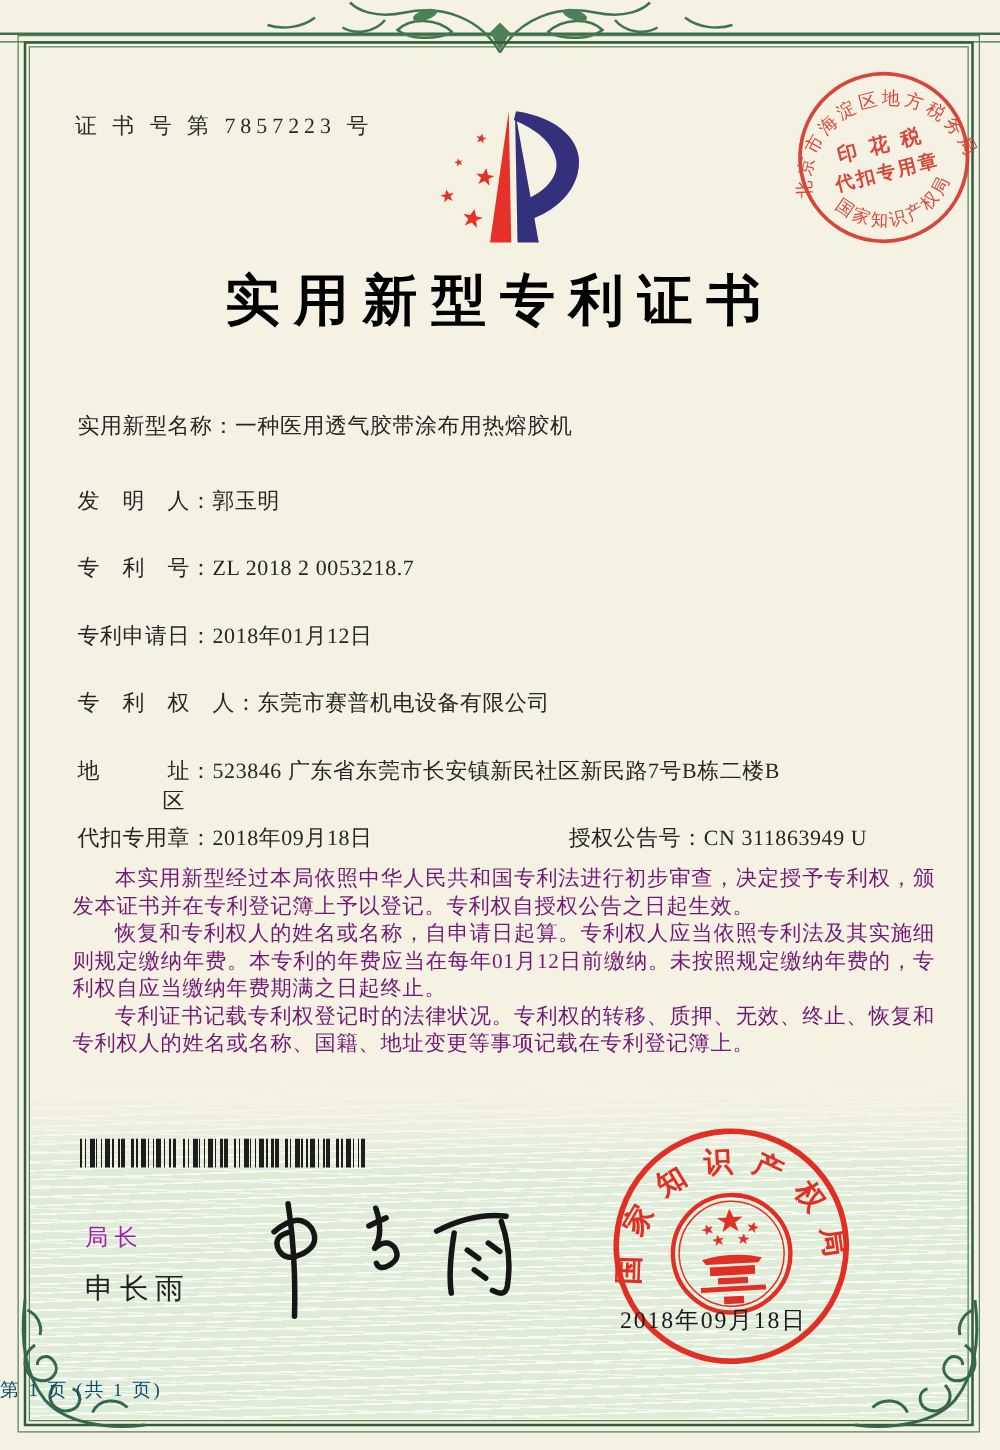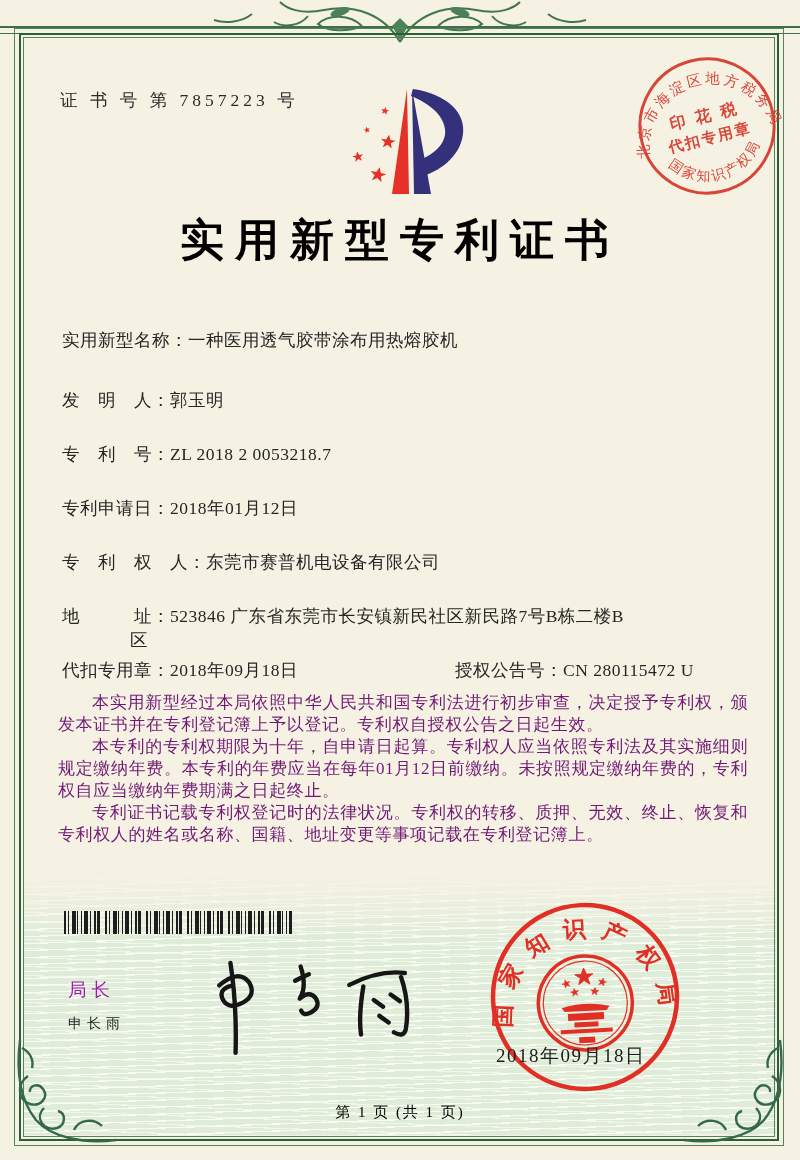--- a/index.html
+++ b/index.html
@@ -45,30 +45,30 @@
 
   .barcode{position:absolute;left:64px;top:911px;width:228px;height:23px;
     background:repeating-linear-gradient(90deg,
       #1d1d1d 0 2px, transparent 2px 4px, #1d1d1d 4px 5px, transparent 5px 8px,
       #1d1d1d 8px 12px, transparent 12px 13px, #1d1d1d 13px 14px, transparent 14px 17px,
       #1d1d1d 17px 18px, transparent 18px 20px, #1d1d1d 20px 24px, transparent 24px 26px,
       #1d1d1d 26px 27px, transparent 27px 30px, #1d1d1d 30px 32px, transparent 32px 33px,
       #1d1d1d 33px 36px, transparent 36px 41px);}
 
   .signoff-title{position:absolute;left:68px;top:977px;font-size:18.5px;letter-spacing:5px;color:#a21caf;}
-  .signoff-name{position:absolute;left:68px;top:1015px;font-size:14px;letter-spacing:5px;color:#222;}
+  .signoff-name{position:absolute;left:68px;top:1015px;font-size:23px;letter-spacing:5px;color:#222;}
 
   .signature{position:absolute;left:198px;top:952px;transform:rotate(-2deg);}
 
   .tax-stamp{position:absolute;left:626px;top:45px;transform:rotate(-14deg);opacity:.92;}
   .office-seal{position:absolute;left:487px;top:899px;transform:rotate(-3deg);opacity:.95;}
   .seal-date{position:absolute;left:496px;top:1043px;font-size:19px;letter-spacing:1.5px;color:#1c1c1c;}
 
-  .footer{position:absolute;left:0;right:0;top:1103px;text-align:center;font-size:15px;
-    letter-spacing:2px;color:#000000;}
+  .footer{position:absolute;left:0;right:0;top:1103px;text-align:left;font-size:15px;
+    letter-spacing:2px;color:#0c4a6e;}
 
   .corner{position:absolute;}
   svg text{font-family:"Liberation Serif", serif;}
 </style>
 </head>
 <body>
 
 <div class="page">
 
   <div class="top-rule"></div>
@@ -168,27 +168,27 @@
   </div>
   <div class="row" style="top:604px">
     <div>
       <span class="lab">地　　　址：</span><span>523846 广东省东莞市长安镇新民社区新民路7号B栋二楼B</span>
     </div>
     <div class="addr-line2">区</div>
   </div>
   <div class="row" style="top:658px;right:40px">
     <span class="lab">代扣专用章：</span><span>2018年09月18日</span>
     <span class="grant-col2">
-      <span class="lab">授权公告号：</span><span>CN 280115472 U</span>
+      <span class="lab">授权公告号：</span><span>CN 311863949 U</span>
     </span>
   </div>
 
   <div class="paras">
     <p>本实用新型经过本局依照中华人民共和国专利法进行初步审查，决定授予专利权，颁发本证书并在专利登记簿上予以登记。专利权自授权公告之日起生效。</p>
-    <p>本专利的专利权期限为十年，自申请日起算。专利权人应当依照专利法及其实施细则规定缴纳年费。本专利的年费应当在每年01月12日前缴纳。未按照规定缴纳年费的，专利权自应当缴纳年费期满之日起终止。</p>
+    <p>恢复和专利权人的姓名或名称，自申请日起算。专利权人应当依照专利法及其实施细则规定缴纳年费。本专利的年费应当在每年01月12日前缴纳。未按照规定缴纳年费的，专利权自应当缴纳年费期满之日起终止。</p>
     <p>专利证书记载专利权登记时的法律状况。专利权的转移、质押、无效、终止、恢复和专利权人的姓名或名称、国籍、地址变更等事项记载在专利登记簿上。</p>
   </div>
 
   <div class="barcode"></div>
 
   <div class="signoff-title">局长</div>
   <div class="signoff-name">申长雨</div>
 
   <svg class="signature" width="240" height="108" viewBox="0 0 240 108">
     <g fill="none" stroke="#161616" stroke-width="4.4" stroke-linecap="round" stroke-linejoin="round">

